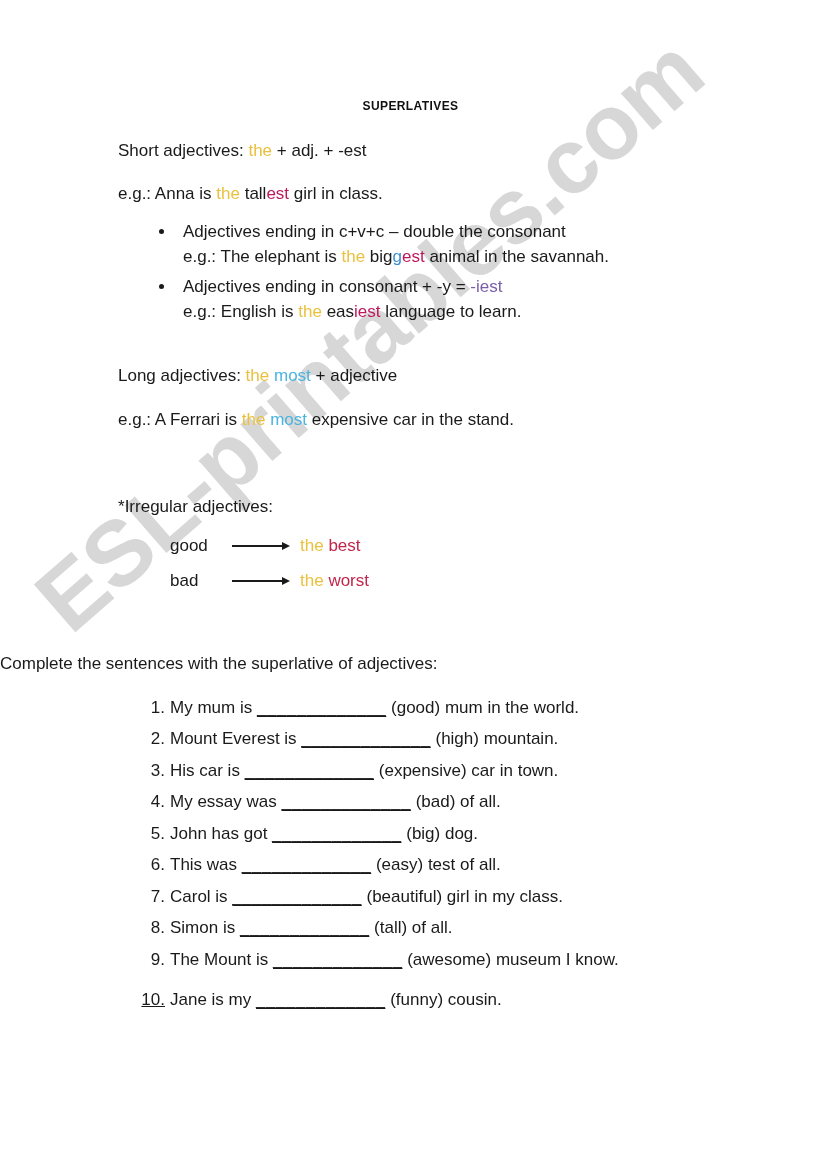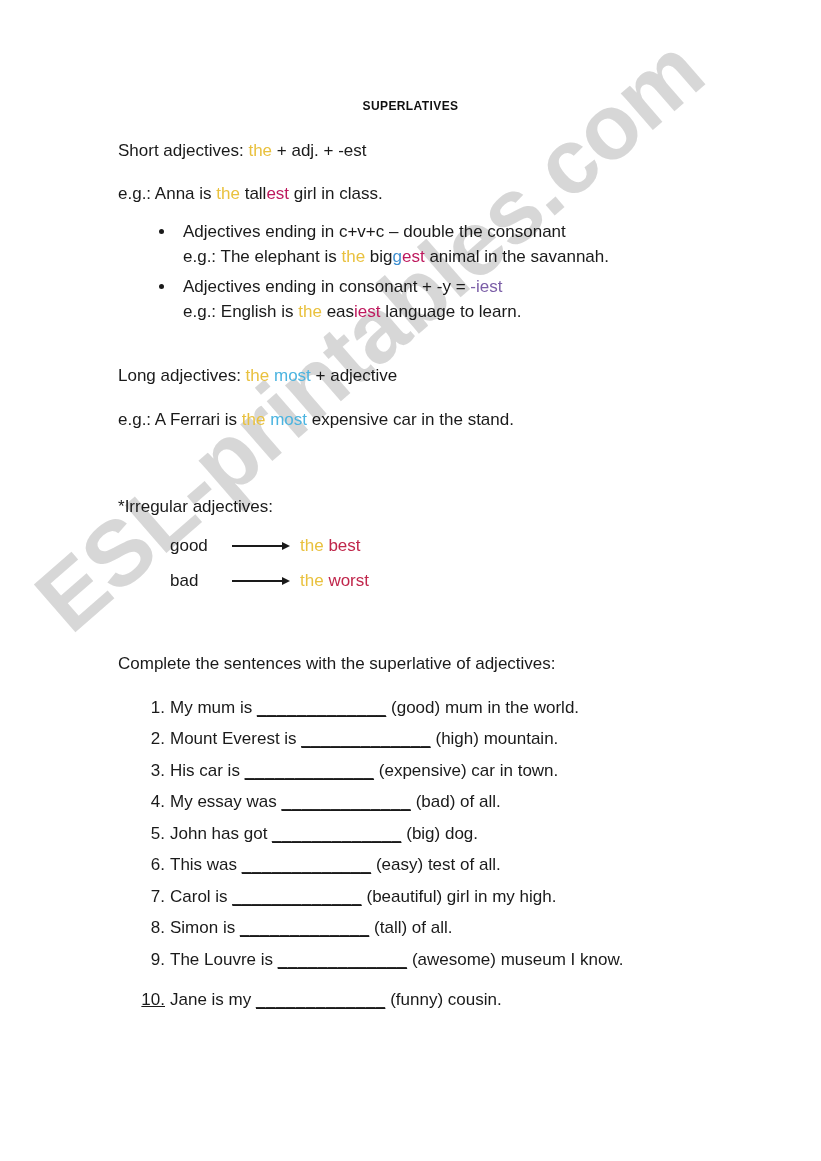--- a/index.html
+++ b/index.html
@@ -127,21 +127,21 @@
     background: #1a1a1a;
   }
   .arrow .head {
     width: 0;
     height: 0;
     border-top: 4.5px solid transparent;
     border-bottom: 4.5px solid transparent;
     border-left: 8px solid #1a1a1a;
   }
 
-  .blk-exercise-prompt { margin-left: 118px; margin-top: 62px; }
+  .blk-exercise-prompt { margin-top: 62px; }
 
   ol.questions {
     list-style: none;
     margin: 18px 0 0 0;
     padding: 0;
     counter-reset: qnum;
   }
   ol.questions > li {
     position: relative;
     margin-left: 170px;
@@ -230,20 +230,20 @@
 
     <div class="line blk-exercise-prompt">Complete the sentences with the superlative of adjectives:</div>
 
     <ol class="questions">
       <li><span class="qnum">1.</span><span>My mum is </span><span class="blank">_____________</span><span> (good) mum in the world.</span></li>
       <li><span class="qnum">2.</span><span>Mount Everest is </span><span class="blank">_____________</span><span> (high) mountain.</span></li>
       <li><span class="qnum">3.</span><span>His car is </span><span class="blank">_____________</span><span> (expensive) car in town.</span></li>
       <li><span class="qnum">4.</span><span>My essay was </span><span class="blank">_____________</span><span> (bad) of all.</span></li>
       <li><span class="qnum">5.</span><span>John has got </span><span class="blank">_____________</span><span> (big) dog.</span></li>
       <li><span class="qnum">6.</span><span>This was </span><span class="blank">_____________</span><span> (easy) test of all.</span></li>
-      <li><span class="qnum">7.</span><span>Carol is </span><span class="blank">_____________</span><span> (beautiful) girl in my high.</span></li>
+      <li><span class="qnum">7.</span><span>Carol is </span><span class="blank">_____________</span><span> (beautiful) girl in my class.</span></li>
       <li><span class="qnum">8.</span><span>Simon is </span><span class="blank">_____________</span><span> (tall) of all.</span></li>
-      <li><span class="qnum">9.</span><span>The Louvre is </span><span class="blank">_____________</span><span> (awesome) museum I know.</span></li>
+      <li><span class="qnum">9.</span><span>The Mount is </span><span class="blank">_____________</span><span> (awesome) museum I know.</span></li>
       <li class="last"><span class="qnum">10.</span><span>Jane is my </span><span class="blank">_____________</span><span> (funny) cousin.</span></li>
     </ol>
 
   </div>
 </div>
 
 </body></html>

